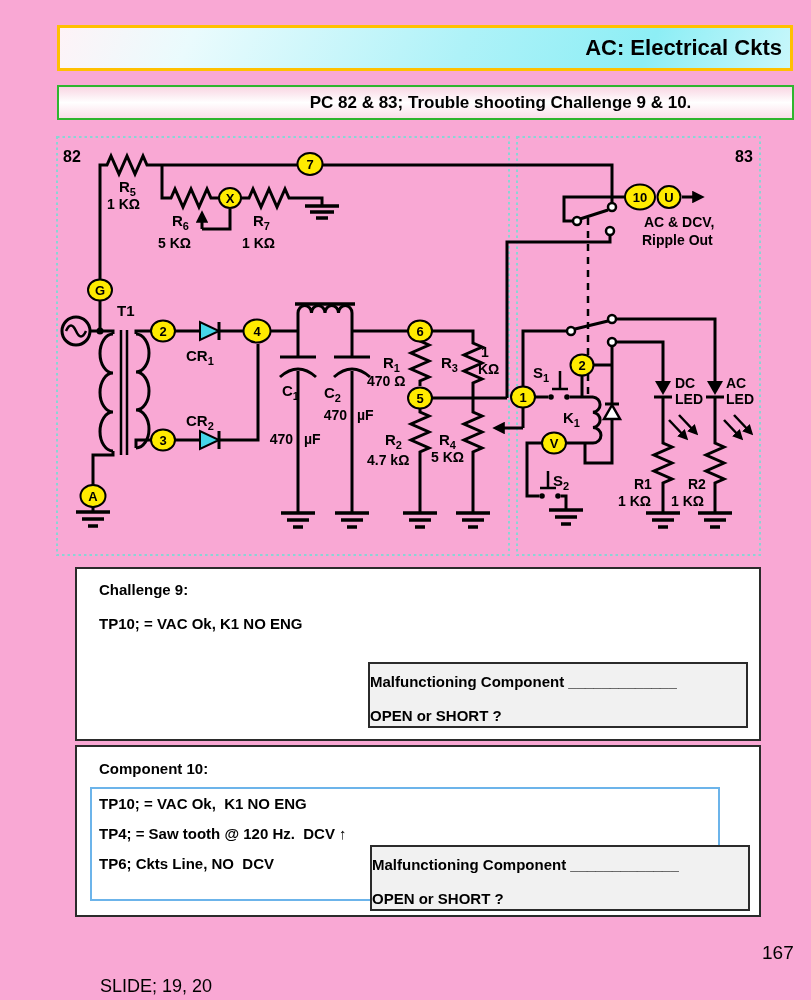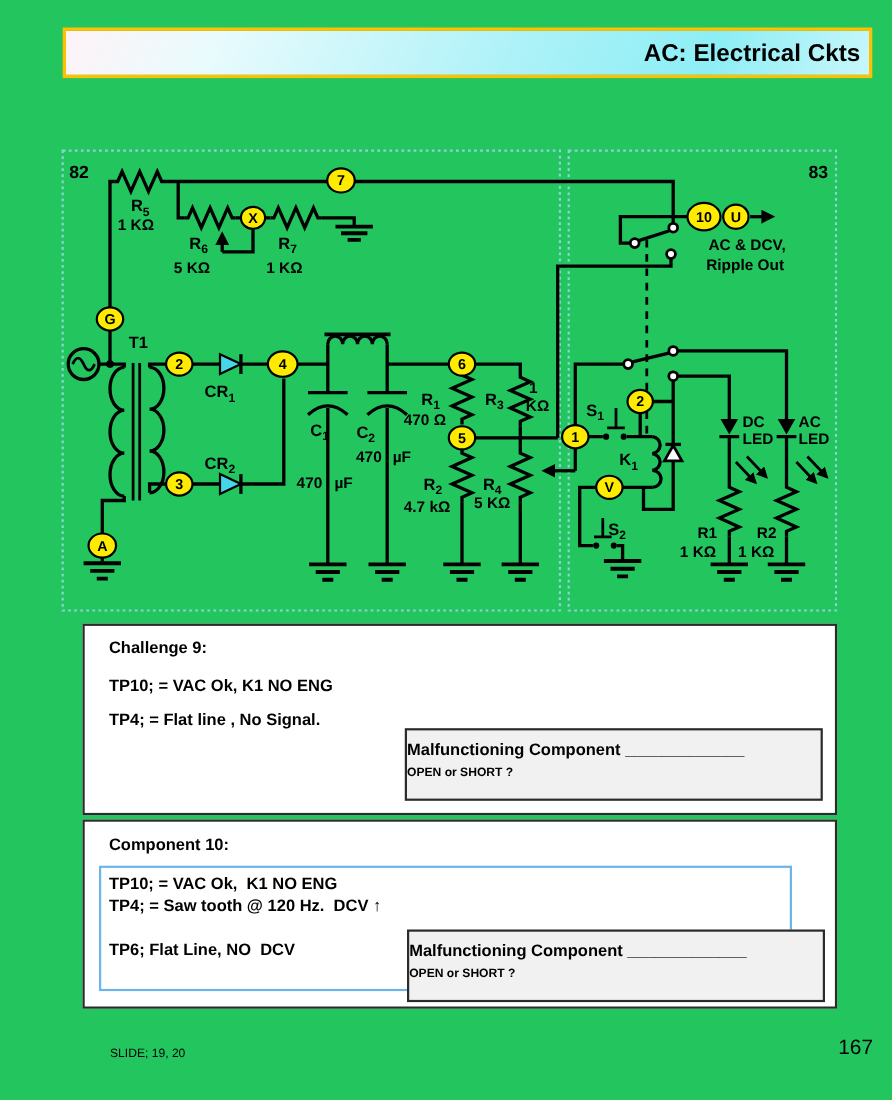--- a/index.html
+++ b/index.html
@@ -1,16 +1,16 @@
 <!DOCTYPE html>
 <html><head>
 <meta charset="utf-8">
 <style>
   html,body{margin:0;padding:0;background:#ffffff;}
-  .page{position:relative;width:811px;height:1000px;background:#22c55e;overflow:hidden;
+  .page{position:relative;width:811px;height:1000px;background:#f9a8d4;overflow:hidden;
         font-family:"Liberation Sans","DejaVu Sans",sans-serif;color:#000;}
   
   .banner1{position:absolute;left:57px;top:25px;width:730px;height:40px;
            border:3px solid #FFC000;
            background:linear-gradient(115deg,#fef3f7 0%,#eafbfd 18%,#aef2f8 55%,#8deef5 80%,#c9f7fb 100%);
            display:flex;align-items:center;justify-content:flex-end;}
   .banner1 span{font-size:22px;font-weight:bold;padding-right:8px;}
   .banner2{position:absolute;left:57px;top:85px;width:733px;height:31px;
            border:2px solid #2FB52F;
            background:linear-gradient(180deg,#f9d6e3 0%,#ffffff 50%,#fbdfe9 100%);
@@ -31,32 +31,35 @@
   .board{font-size:16px;}
   .contact{fill:#ffffff;stroke:#000;stroke-width:2.5;}
   .dot{fill:#000;stroke:none;}
   .boardrect{fill:none;stroke:#8AD4D4;stroke-width:2;stroke-dasharray:2.5 3;}
   
   .chbox{position:absolute;left:75px;width:682px;border:2px solid #2b2b2b;background:#fff;}
   .chtitle,.chline{position:absolute;left:22px;font-size:15px;font-weight:bold;white-space:pre;}
   .bluebox{position:absolute;border:2px solid #6CB4EA;}
   .malbox{position:absolute;border:2px solid #2b2b2b;background:#f1f1f1;text-align:left;}
   .malbox .m1{margin-top:9px;font-size:15px;font-weight:bold;}
-  .malbox .m2{margin-top:6px;font-size:11px;font-weight:bold;}
+  .malbox .m2{margin-top:17px;font-size:15px;font-weight:bold;}
   
-  .foot-l{position:absolute;left:100px;top:952px;font-size:11px;}
+  .foot-l{position:absolute;left:100px;top:976px;font-size:18px;}
   .foot-r{position:absolute;left:750px;top:942px;font-size:19px;margin-left:12px;}
 </style>
 </head>
 <body>
 
 <div class="page">
 
   <div class="banner1">
     <span>AC: Electrical Ckts</span>
+  </div>
+  <div class="banner2">
+    <span>PC 82 &amp; 83; Trouble shooting Challenge 9 &amp; 10.</span>
   </div>
 
   <svg class="schem" viewBox="0 0 811 1000">
     <defs>
       <marker id="arr" viewBox="0 0 10 10" refX="7" refY="5" markerWidth="4.2" markerHeight="4.2" orient="auto-start-reverse">
         <path d="M0,0 L10,5 L0,10 Z" fill="#000"></path>
       </marker>
     </defs>
 
     <rect class="boardrect" x="57" y="137" width="452" height="418"></rect>
@@ -292,33 +295,32 @@
       <g>
           <ellipse class="tp" cx="669" cy="197" rx="11.5" ry="11"></ellipse>
           <text class="tpt" x="669" y="201.5">U</text>
         </g>
     </g>
   </svg>
 
   <div class="chbox" style="top:567px;height:170px;">
     <div class="chtitle" style="top:12px;">Challenge 9:</div>
     <div class="chline" style="top:46px;">TP10; = VAC Ok, K1 NO ENG</div>
-    <div class="chline" style="top:77px;">TP4; = Flat line , No Signal.</div>
     <div class="malbox" style="left:291px;top:93px;width:376px;height:62px;">
       <div class="m1">Malfunctioning Component _____________</div>
       <div class="m2">OPEN or SHORT ?</div>
     </div>
   </div>
 
   <div class="chbox" style="top:745px;height:168px;">
     <div class="chtitle" style="top:13px;">Component 10:</div>
     <div class="bluebox" style="left:13px;top:40px;width:626px;height:110px;"></div>
     <div class="chline" style="top:48px;">TP10; = VAC Ok,  K1 NO ENG</div>
-    <div class="chline" style="top:68px;">TP4; = Saw tooth @ 120 Hz.  DCV ↑</div>
-    <div class="chline" style="top:108px;">TP6; Flat Line, NO  DCV</div>
+    <div class="chline" style="top:78px;">TP4; = Saw tooth @ 120 Hz.  DCV ↑</div>
+    <div class="chline" style="top:108px;">TP6; Ckts Line, NO  DCV</div>
     <div class="malbox" style="left:293px;top:98px;width:376px;height:62px;">
       <div class="m1">Malfunctioning Component _____________</div>
       <div class="m2">OPEN or SHORT ?</div>
     </div>
   </div>
 
   <div class="foot-l">SLIDE; 19, 20</div>
   <div class="foot-r">167</div>
 
 </div>

